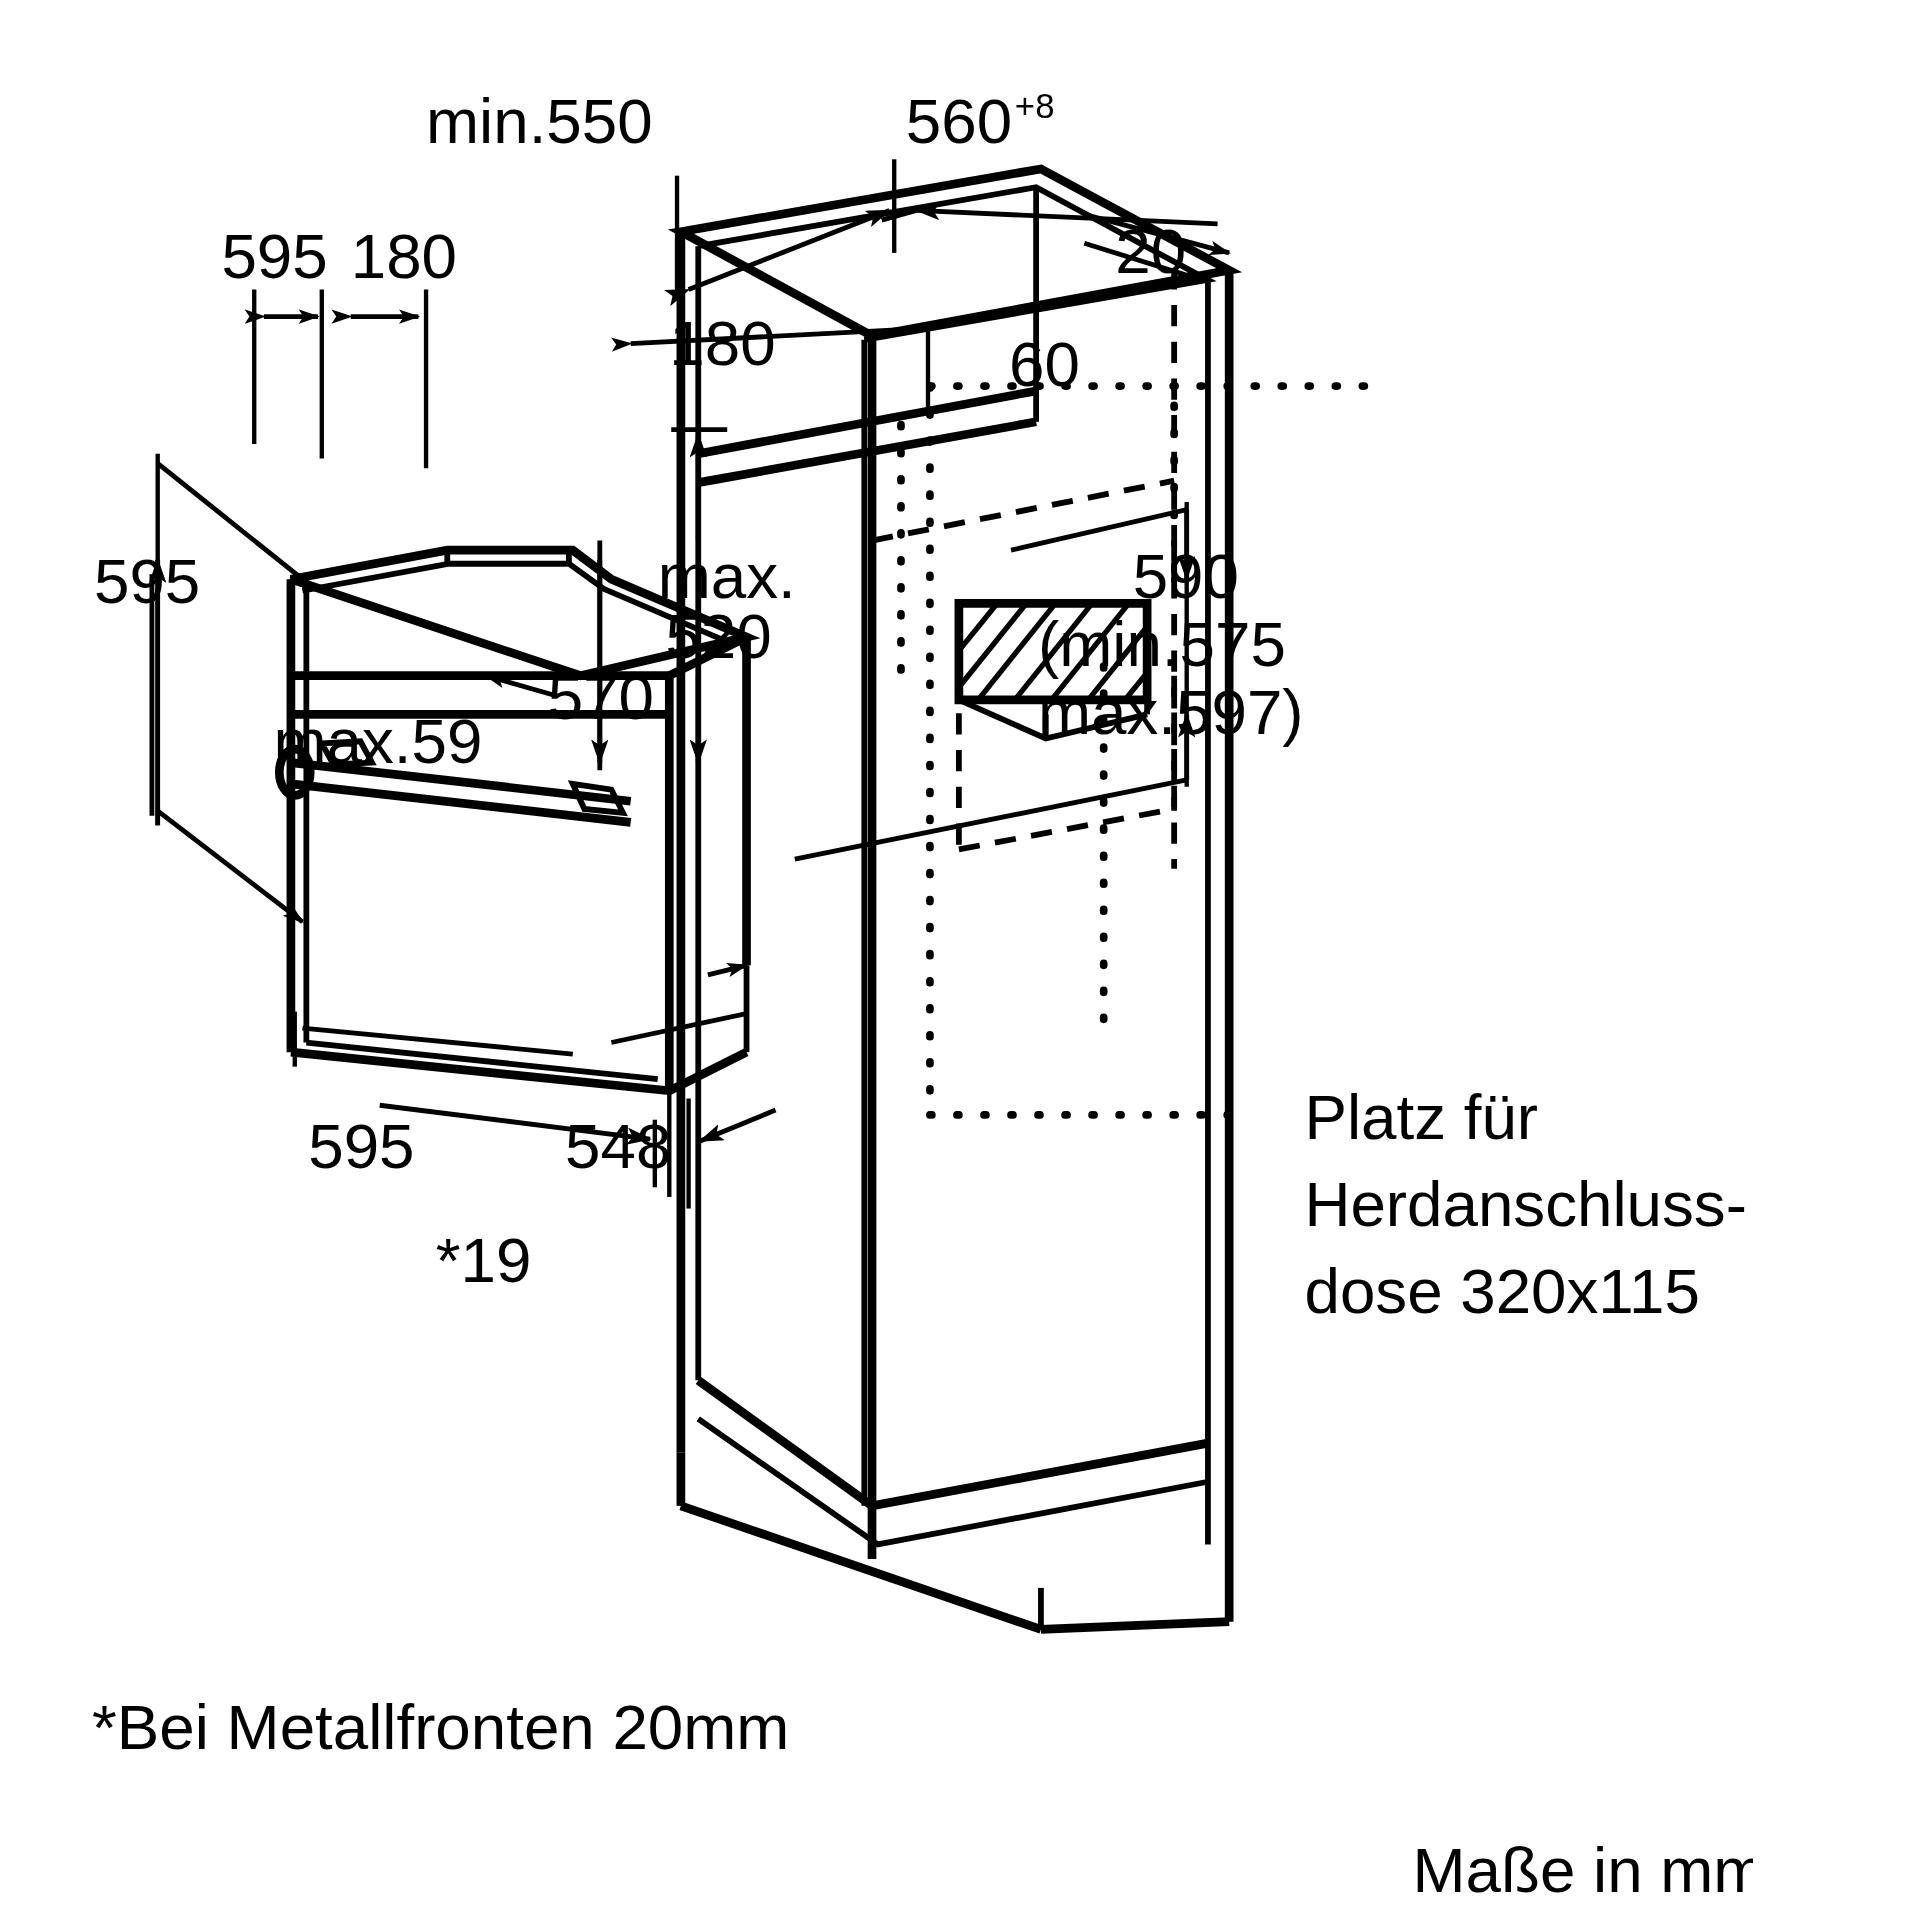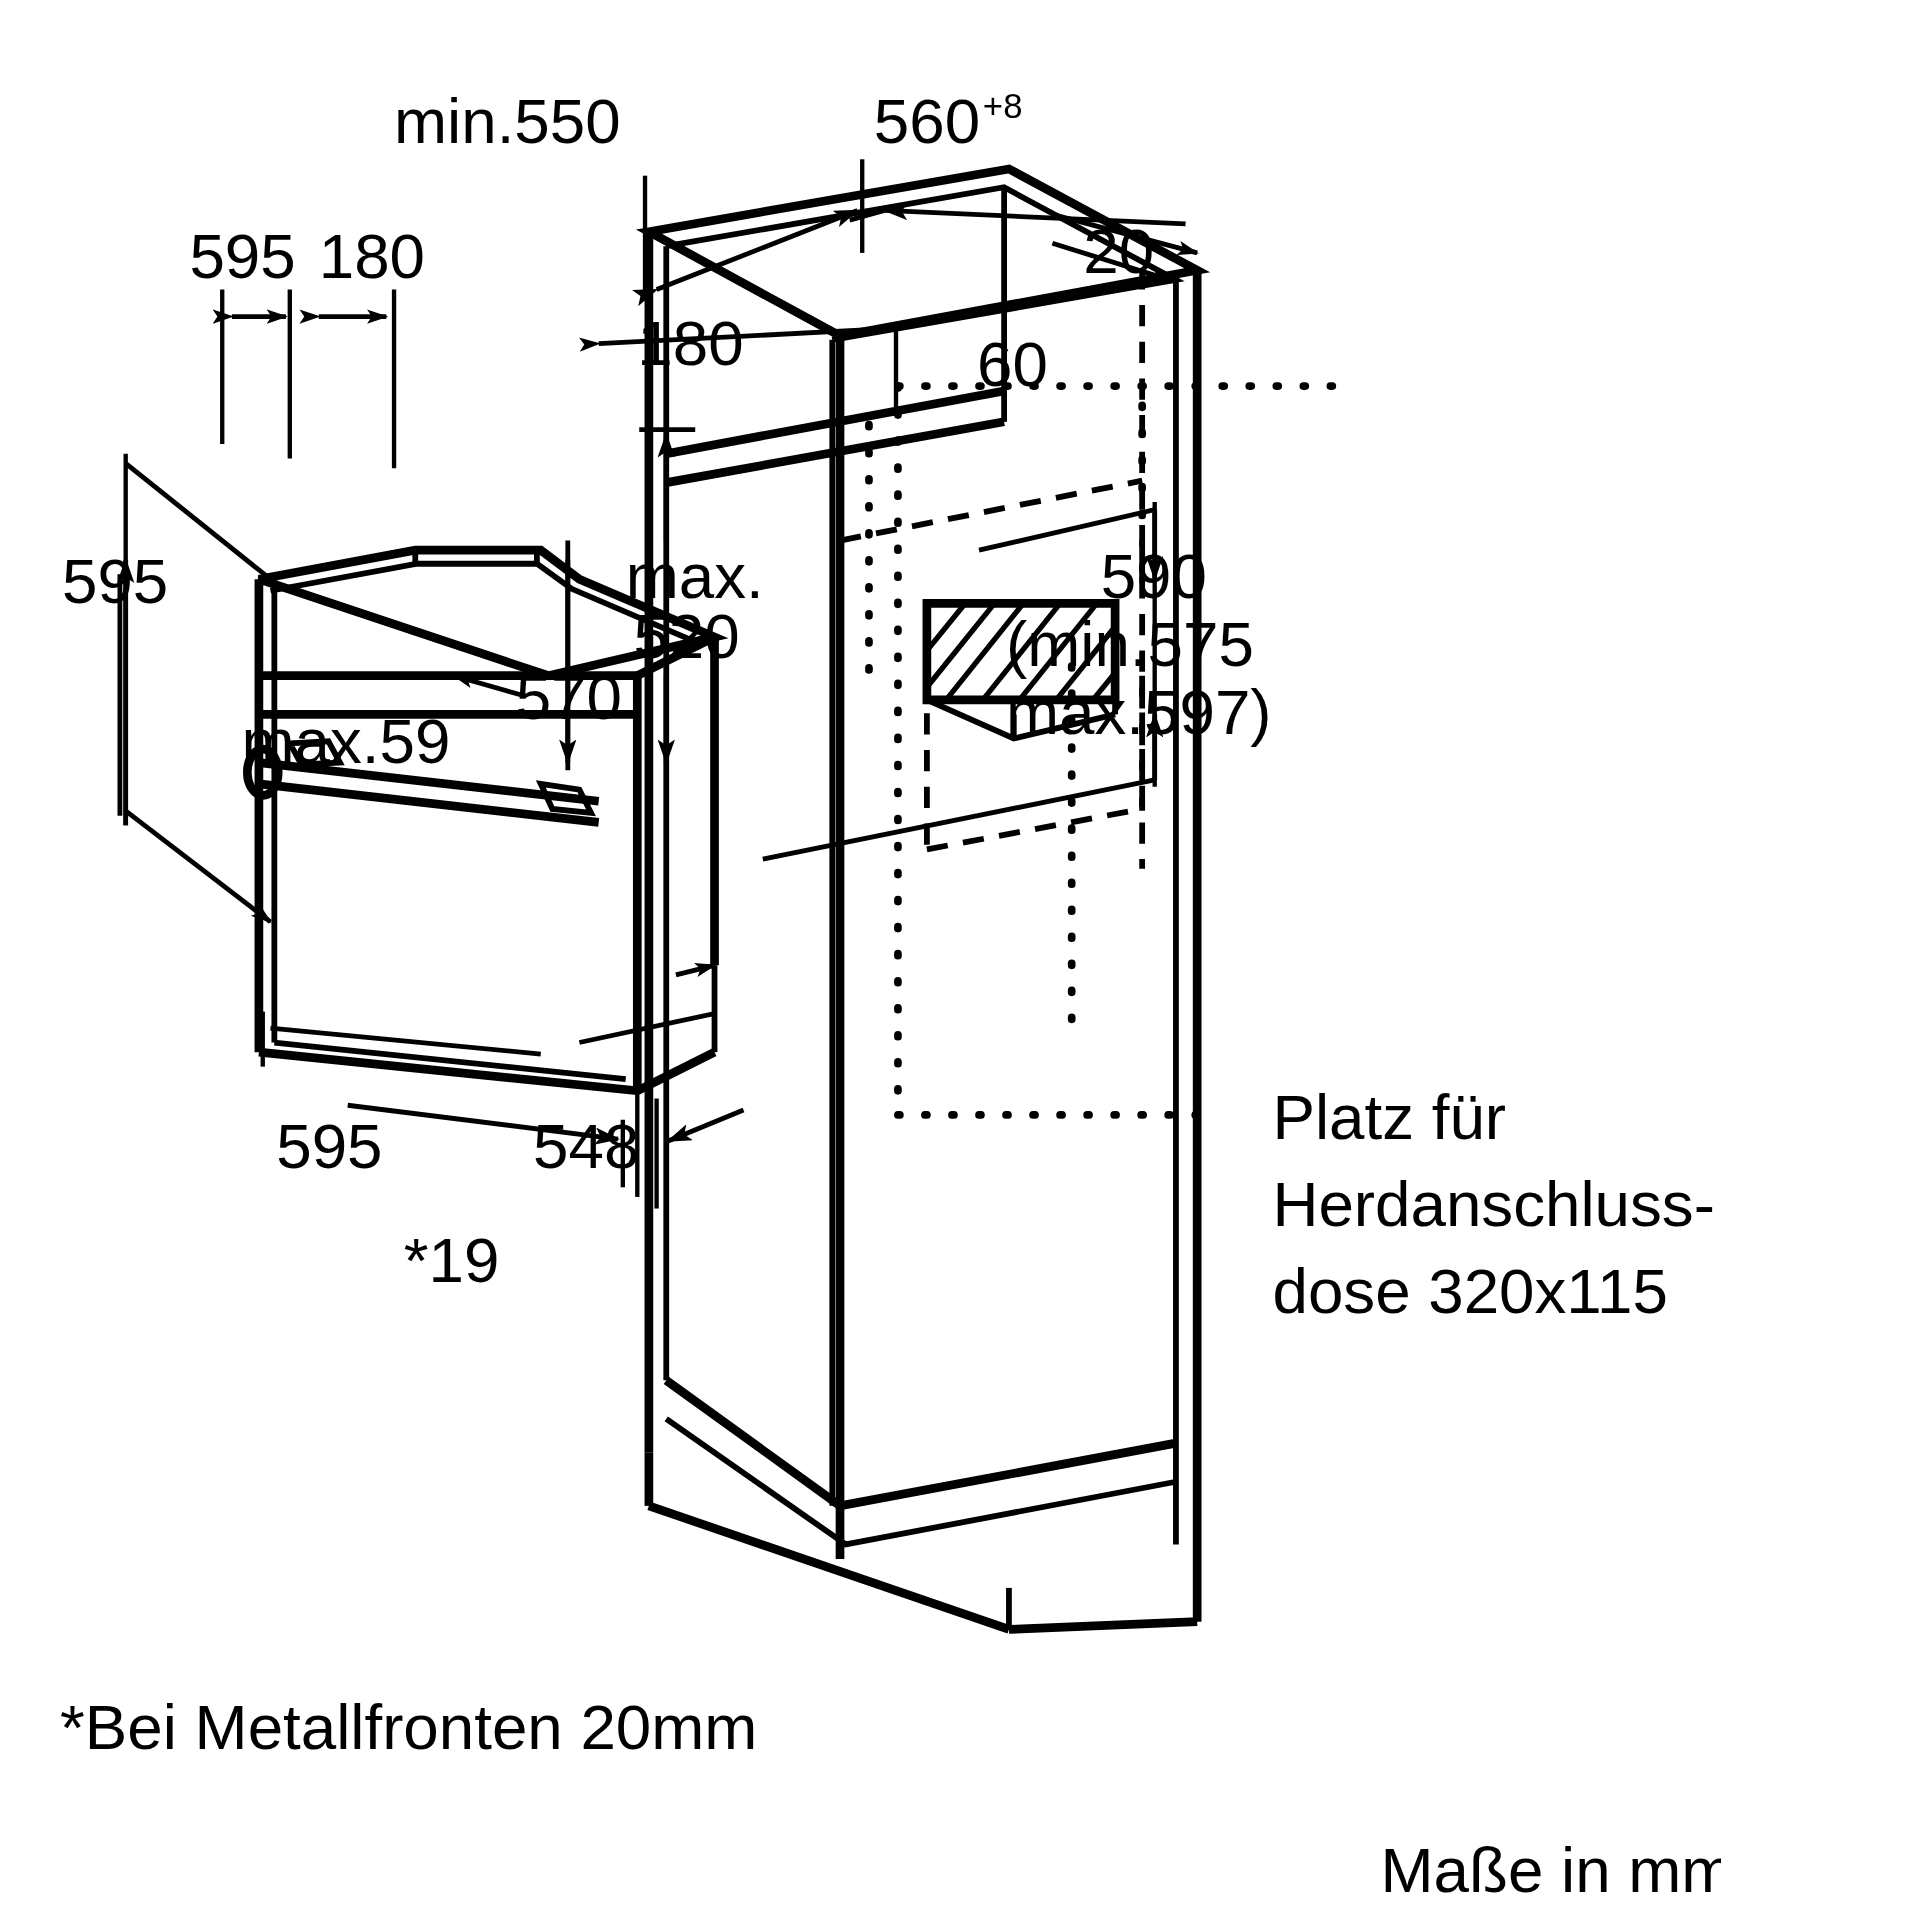--- a/index.html
+++ b/index.html
@@ -7,20 +7,21 @@
     padding: 0;
     background: #ffffff;
   }
   #page {
     position: relative;
     width: 1721px;
     height: 1919px;
     background: #ffffff;
     overflow: hidden;
     font-family: "Liberation Sans", sans-serif;
+    margin-left: 32px;
   }
   svg.diagram {
     position: absolute;
     top: 0;
     left: 0;
     width: 1931px;
     height: 1919px;
   }
   .lbl {
     font-family: "Liberation Sans", sans-serif;

